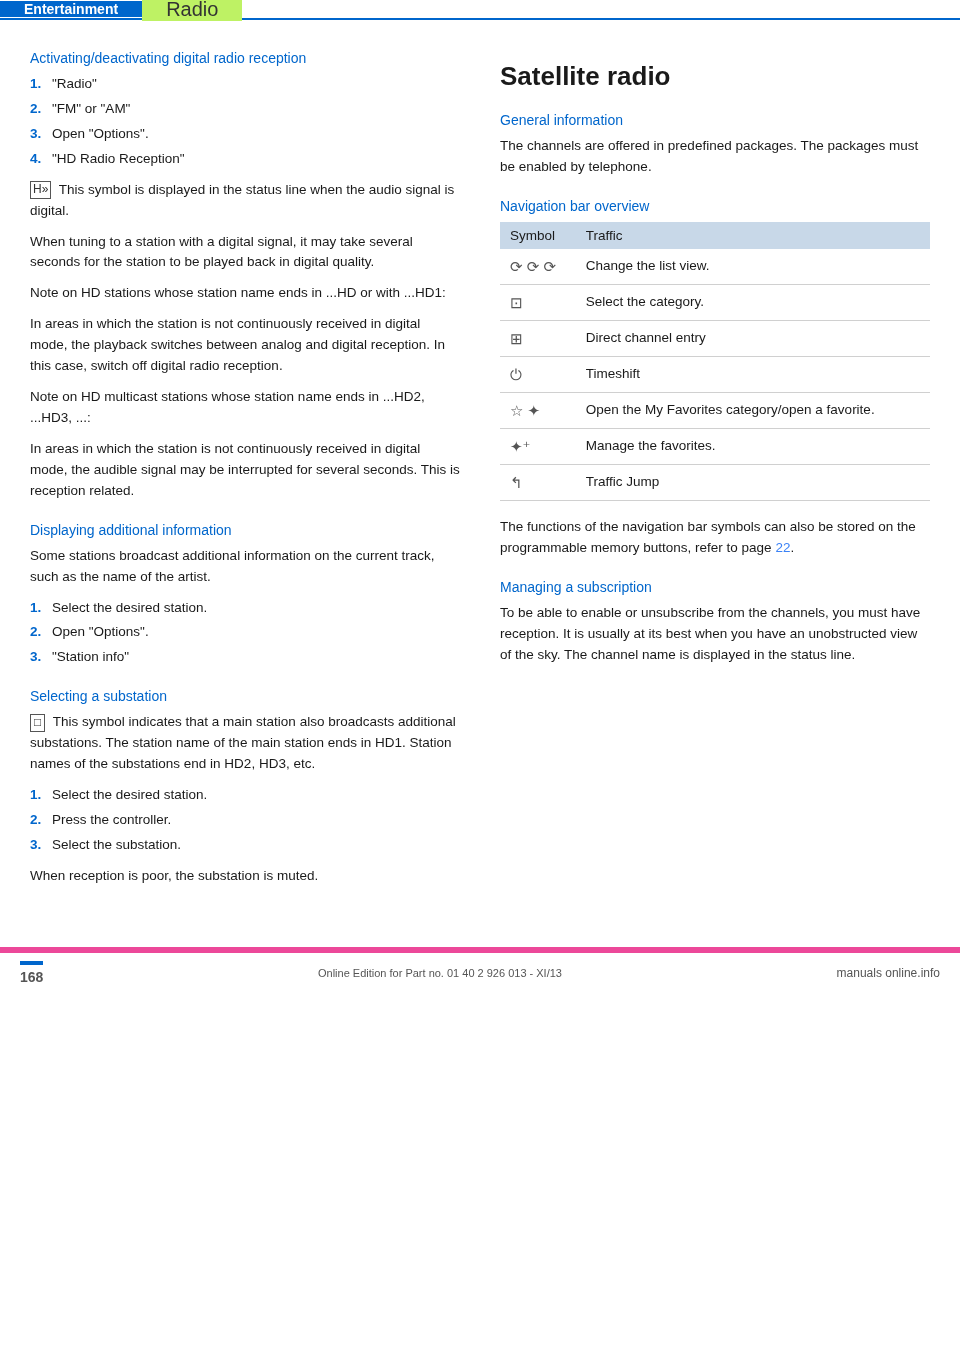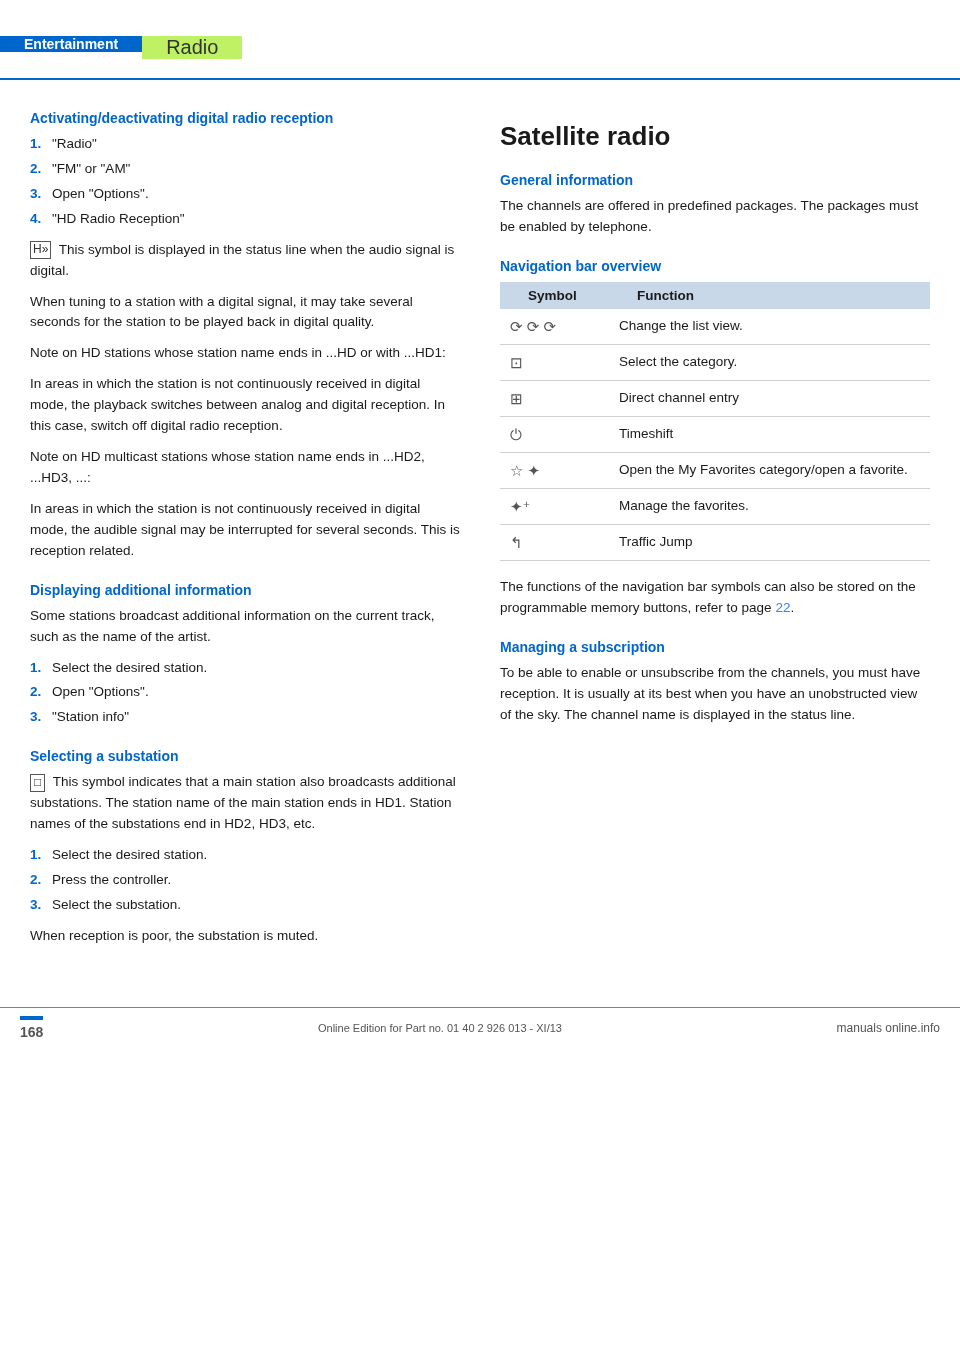--- a/index.html
+++ b/index.html
@@ -7,24 +7,23 @@
       font-family: Arial, Helvetica, sans-serif;
       font-size: 14px;
       color: #1a1a1a;
       background: #fff;
       width: 960px;
       min-height: 1362px;
     }
     
     .header {
       display: flex;
-      align-items: flex-start;
-      height: 44px;
+      align-items: center;
+      height: 20px;
       border-bottom: 2px solid #0066cc;
-      margin-top: 36px;
     }
     .header-tab-active {
       background: #0066cc;
       color: #fff;
       padding: 0 24px;
       display: flex;
       align-items: center;
       font-size: 14px;
       font-weight: bold;
     }
@@ -47,21 +46,21 @@
       min-width: 0;
     }
     .right-col {
       flex: 1;
       min-width: 0;
     }
     
     .section-title {
       color: #0066cc;
       font-size: 14px;
-      font-weight: bold;
+      font-weight: normal;
       margin-bottom: 8px;
       margin-top: 20px;
     }
     .section-title:first-child {
       margin-top: 0;
     }
     .big-title {
       font-size: 26px;
       font-weight: bold;
       color: #1a1a1a;
@@ -103,23 +102,23 @@
       width: 100%;
       border-collapse: collapse;
       margin-top: 8px;
       margin-bottom: 16px;
       font-size: 13.5px;
     }
     .nav-table thead tr {
       background: #c8d8e8;
     }
     .nav-table thead th {
-      padding: 6px 28px;
+      padding: 6px 10px;
       text-align: left;
-      font-weight: bold;
+      font-weight: normal;
       border: none;
     }
     .nav-table tbody tr {
       border-bottom: 1px solid #d0d0d0;
     }
     .nav-table tbody td {
       padding: 7px 10px;
       vertical-align: middle;
       line-height: 1.4;
     }
@@ -132,21 +131,21 @@
     a.page-link {
       color: #3b82f6;
       text-decoration: none;
     }
     
     .footer {
       display: flex;
       justify-content: space-between;
       align-items: center;
       padding: 8px 20px;
-      border-top: 1px solid #ec4899;
+      border-top: 6px solid #ec4899;
       font-size: 12px;
       color: #555;
       position: relative;
       margin-top: 20px;
     }
     .footer-edition {
       font-size: 11px;
       color: #555;
     }
     
@@ -275,21 +274,21 @@
 
     <div class="section-title">General information</div>
     <p class="para">The channels are offered in predefined packages. The packages must be enabled by telephone.</p>
 
     <div class="section-title">Navigation bar overview</div>
 
     <table class="nav-table">
       <thead>
         <tr>
           <th>Symbol</th>
-          <th>Function</th>
+          <th>Traffic</th>
         </tr>
       </thead>
       <tbody id="nav-table-body">
       <tr>
             <td class="sym-cell">⟳  ⟳  ⟳</td>
             <td>Change the list view.</td>
           </tr>
           <tr>
             <td class="sym-cell">⊡</td>
             <td>Select the category.</td>

